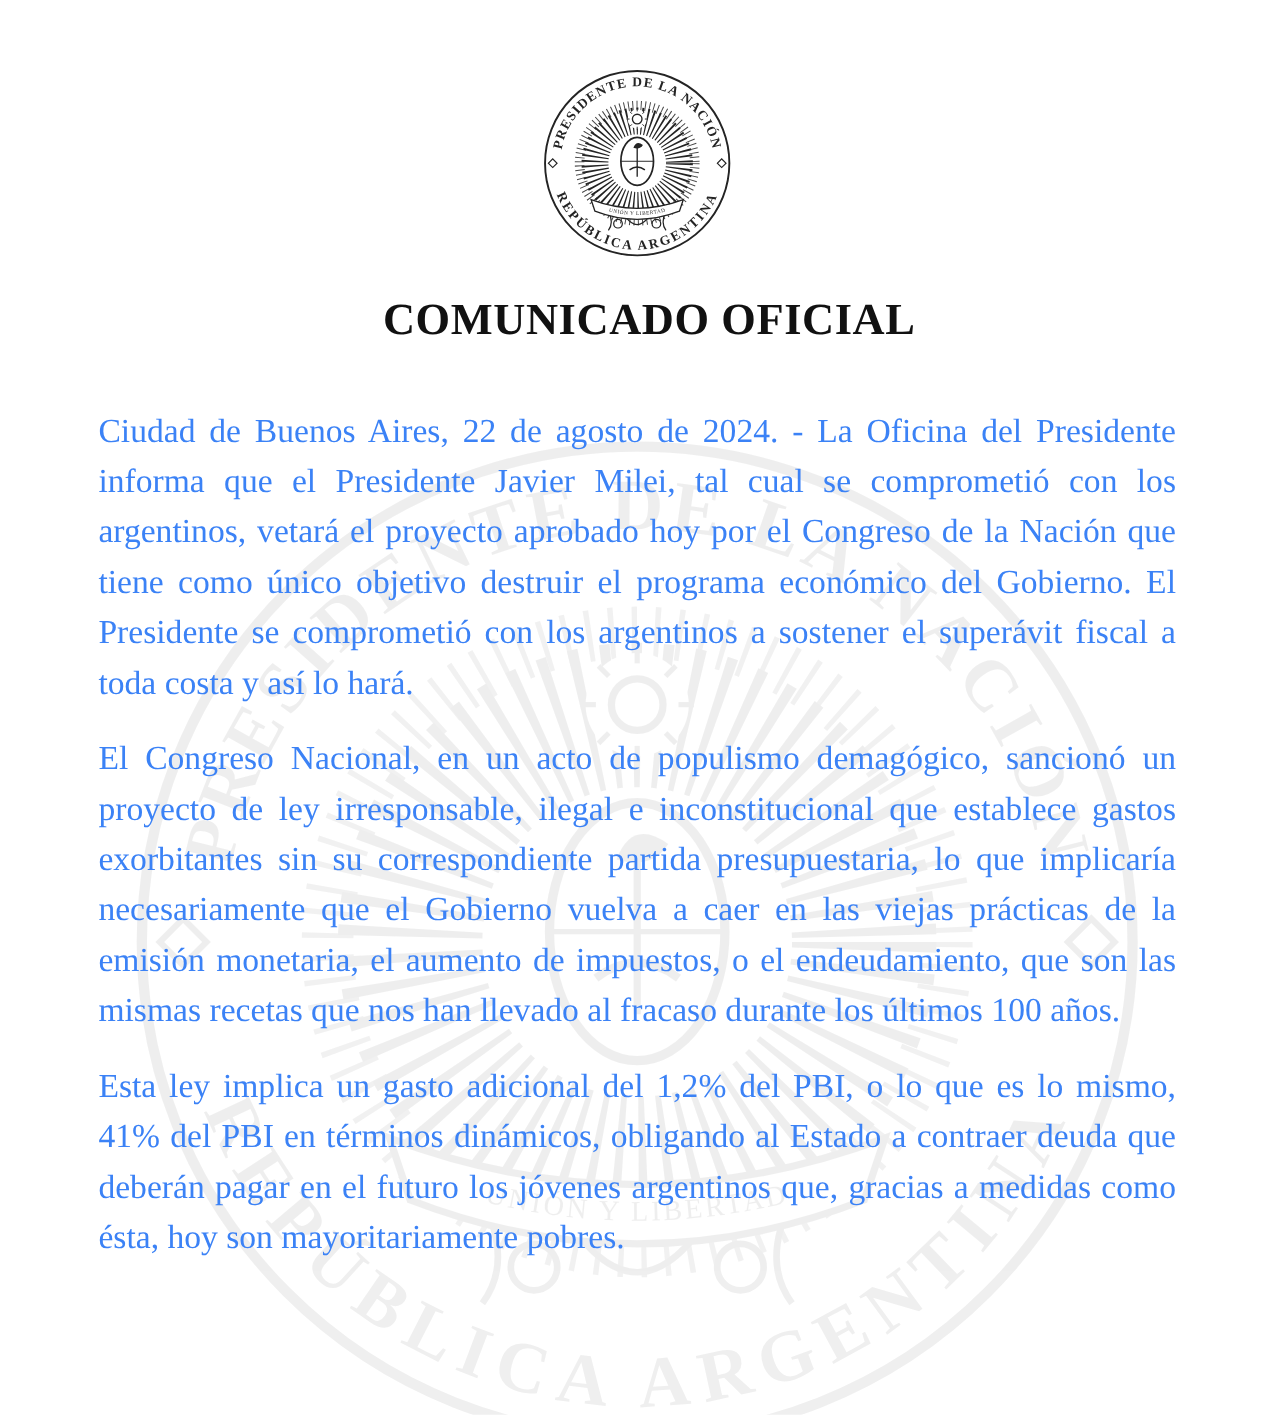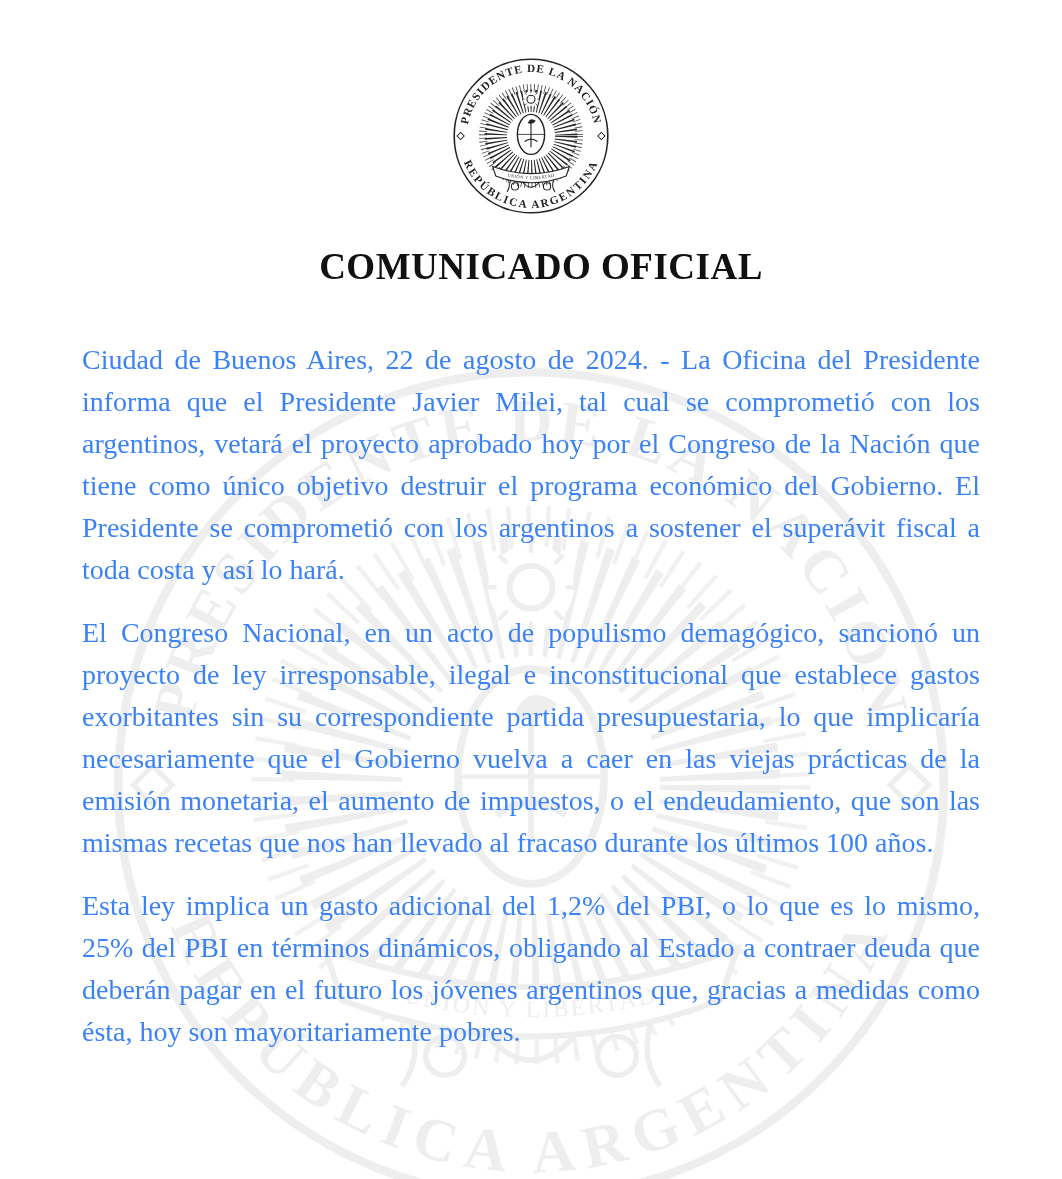--- a/index.html
+++ b/index.html
@@ -150,14 +150,14 @@
 
 <svg class="seal" viewBox="0 0 200 200">
   <use href="#seal-art"></use>
 </svg>
 
 <h1 class="page-title">COMUNICADO OFICIAL</h1>
 
 <div class="content">
   <p>Ciudad de Buenos Aires, 22 de agosto de 2024. - La Oficina del Presidente informa que el Presidente Javier Milei, tal cual se comprometió con los argentinos, vetará el proyecto aprobado hoy por el Congreso de la Nación que tiene como único objetivo destruir el programa económico del Gobierno. El Presidente se comprometió con los argentinos a sostener el superávit fiscal a toda costa y así lo hará.</p>
   <p>El Congreso Nacional, en un acto de populismo demagógico, sancionó un proyecto de ley irresponsable, ilegal e inconstitucional que establece gastos exorbitantes sin su correspondiente partida presupuestaria, lo que implicaría necesariamente que el Gobierno vuelva a caer en las viejas prácticas de la emisión monetaria, el aumento de impuestos, o el endeudamiento, que son las mismas recetas que nos han llevado al fracaso durante los últimos 100 años.</p>
-  <p>Esta ley implica un gasto adicional del 1,2% del PBI, o lo que es lo mismo, 25% del PBI en términos dinámicos, obligando al Estado a contraer deuda que deberán pagar en el futuro los jóvenes argentinos que, gracias a medidas como ésta, hoy son mayoritariamente pobres.</p>
+  <p>Esta ley implica un gasto adicional del 1,2% del PBI, o lo que es lo mismo, 41% del PBI en términos dinámicos, obligando al Estado a contraer deuda que deberán pagar en el futuro los jóvenes argentinos que, gracias a medidas como ésta, hoy son mayoritariamente pobres.</p>
 </div>
 
 </body></html>

